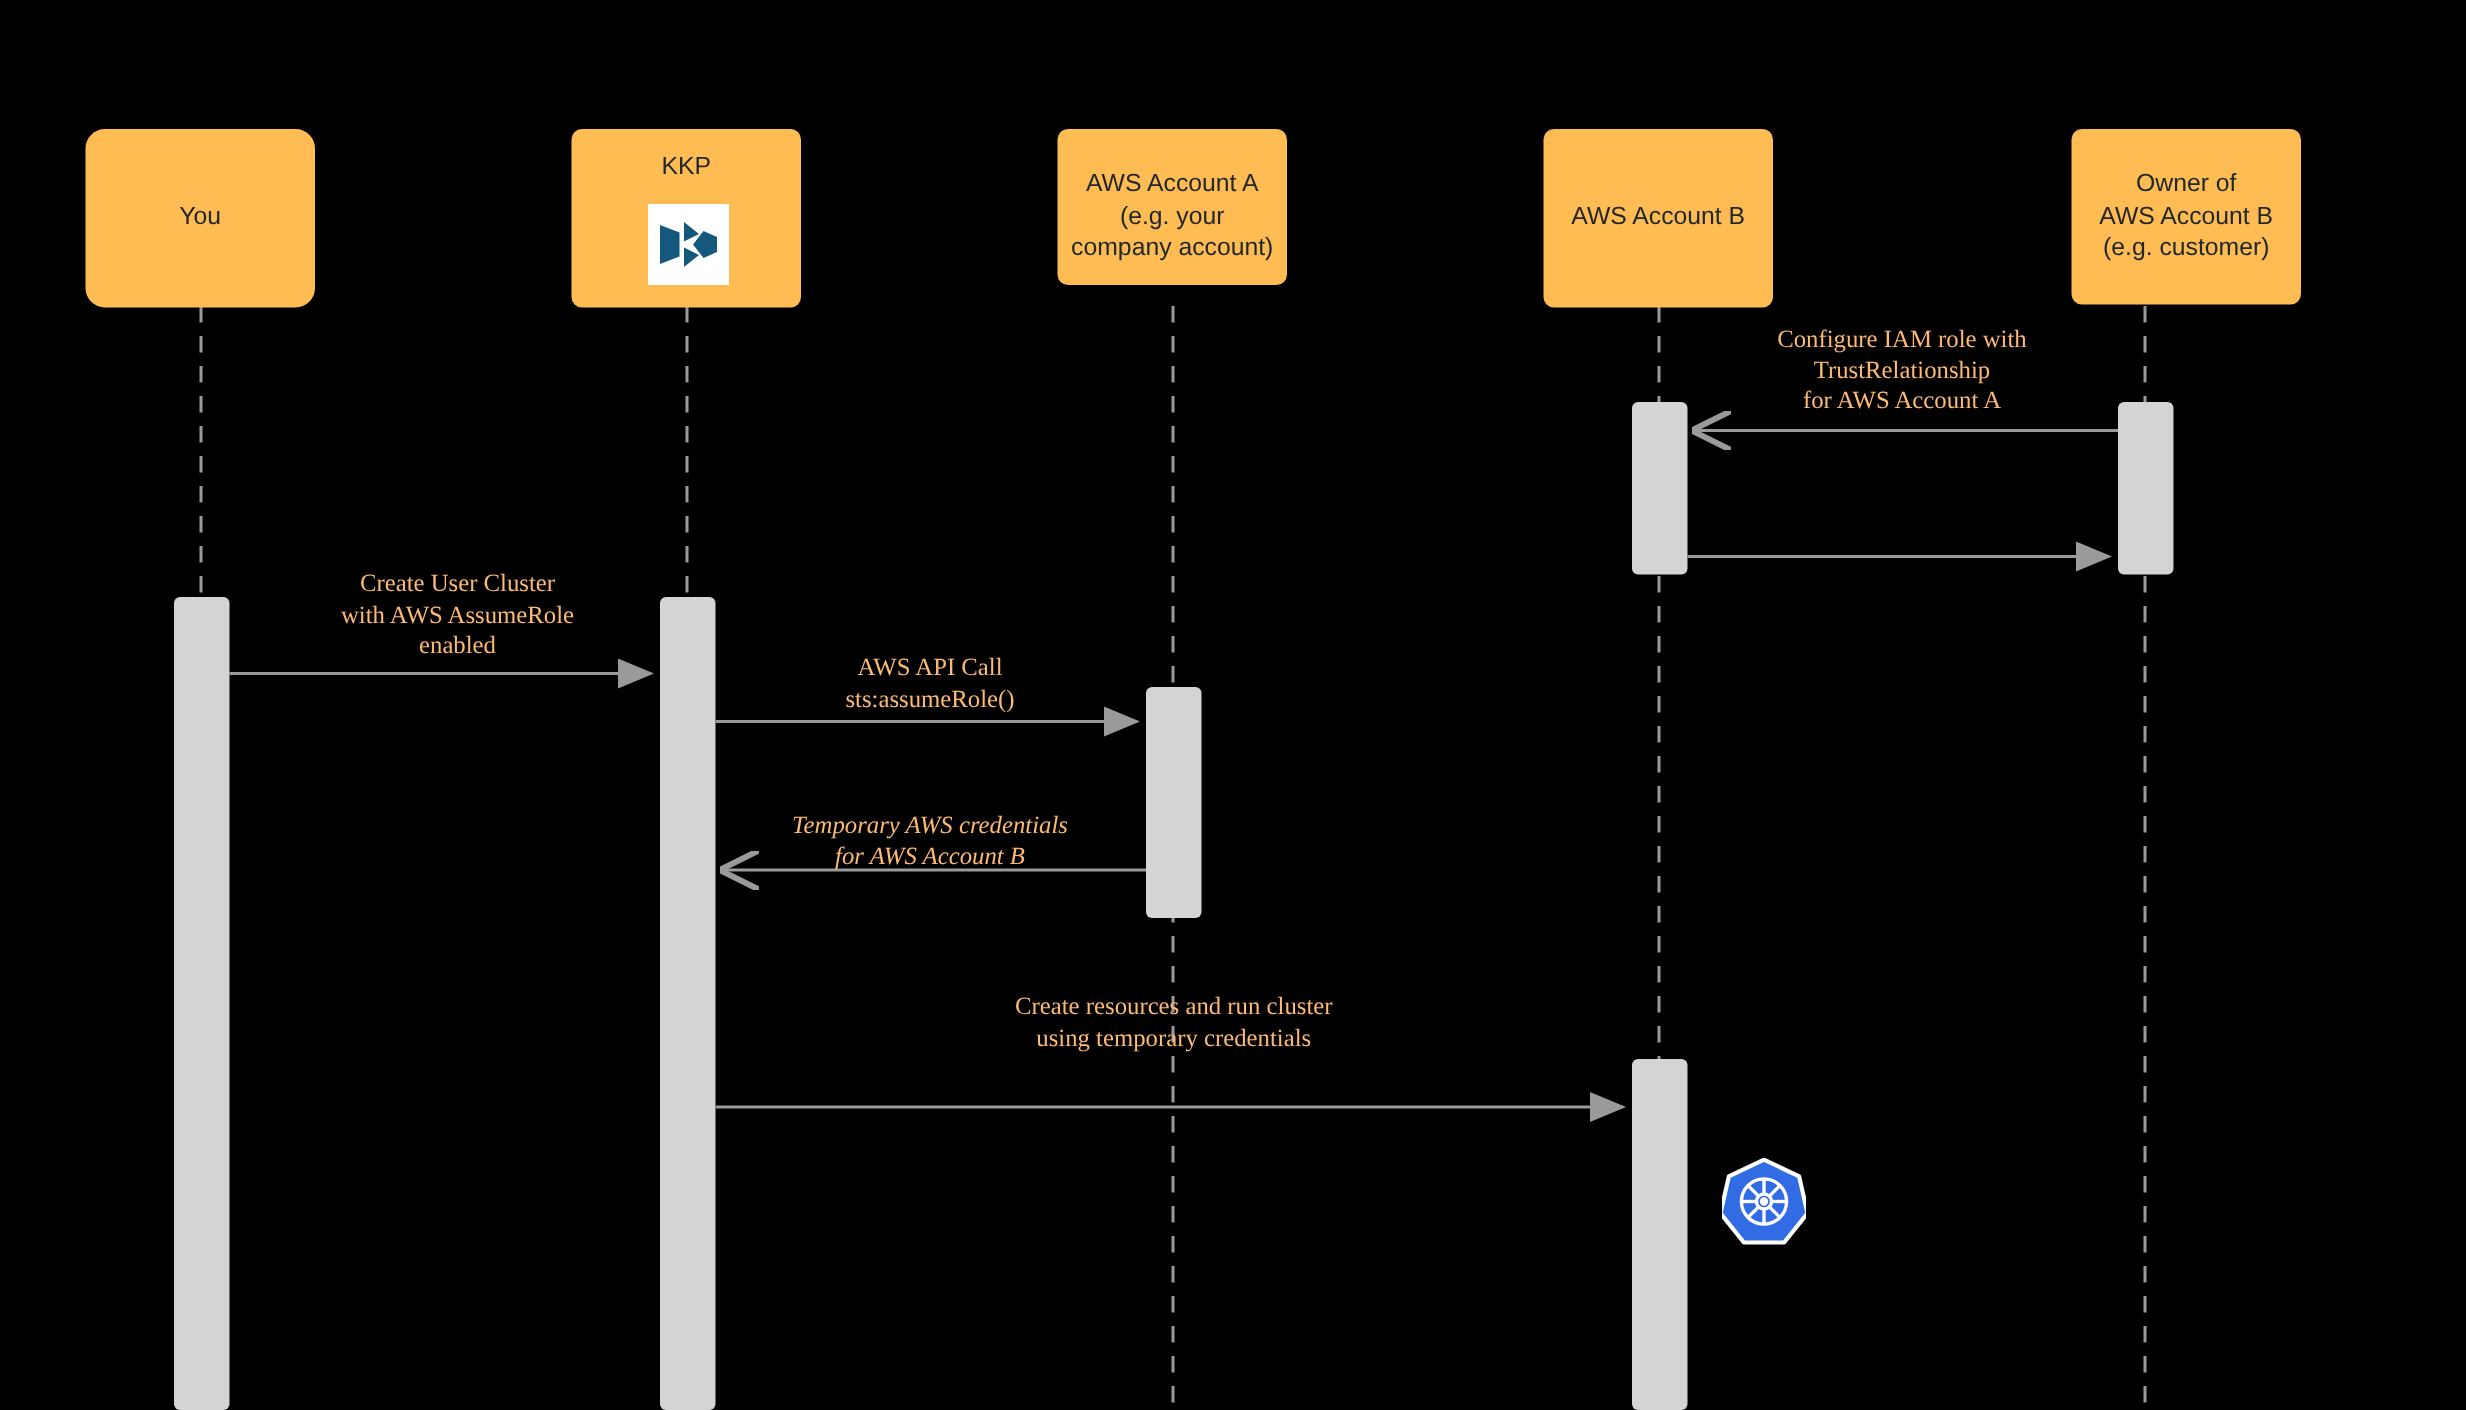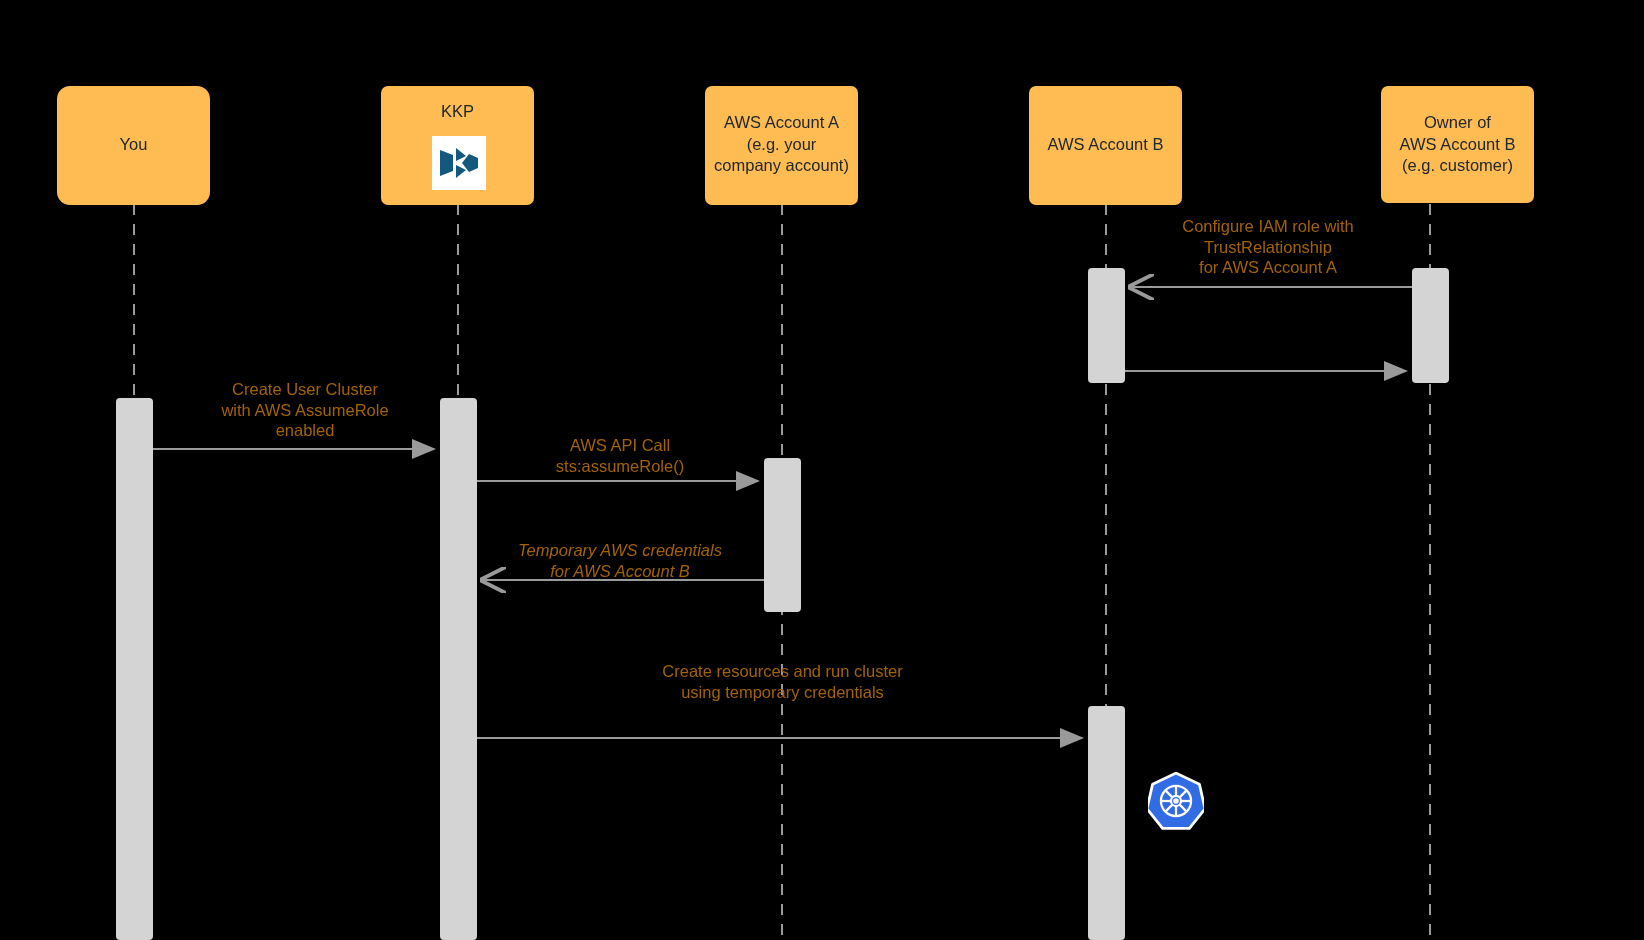--- a/index.html
+++ b/index.html
@@ -6,22 +6,22 @@
   body{width:1644px;height:940px;overflow:hidden;
        font-family:"Liberation Sans","DejaVu Sans",sans-serif;}
   #stage{position:relative;width:1644px;height:940px;background:#000;}
   #stage svg{position:absolute;left:0;top:0;}
 
   .actor-box{position:absolute;background:#FFBC52;border-radius:7px;
              color:#1f2733;box-sizing:border-box;}
   .actor-label{position:absolute;left:0;right:0;text-align:center;
                font-size:16.5px;line-height:21.5px;color:#22272e;white-space:pre-line;}
 
-  .msg-label{position:absolute;text-align:center;color:#a16207;
-             font-size:16.5px;line-height:20.5px;white-space:pre-line;}
+  .msg-label{position:absolute;text-align:center;color:#fdba74;
+             font-size:16.5px;line-height:20.5px;white-space:pre-line;font-family:Liberation Serif, serif;}
   .msg-label.italic{font-style:italic;margin-top:14px;}
 
   .kkp-logo{position:absolute;background:#ffffff;}
   .k8s-logo{position:absolute;}
 </style>
 </head>
 <body>
 
 <div id="stage">
 
@@ -73,21 +73,21 @@
         <g fill="#14597D">
           <polygon points="8,14 21,19 21,35 8,40"></polygon>
           <polygon points="24,12 24,25 34,20"></polygon>
           <polygon points="24,42 24,29 34,34"></polygon>
           <polygon points="37,18 46,22 46,32 37,36 30,27"></polygon>
         </g>
       </svg>
     </div>
   </div>
 
-  <div class="actor-box" style="left:705px; top:86px; width:153px; height:119px;">
+  <div class="actor-box" style="left:705px; top:86px; width:153px; height:104px;">
     <div class="actor-label" style="top:26px;">AWS Account A
 (e.g. your
 company account)</div>
   </div>
 
   <div class="actor-box" style="left:1029px; top:86px; width:153px; height:119px;">
     <div class="actor-label" style="top:48px;">AWS Account B</div>
   </div>
 
   <div class="actor-box" style="left:1381px; top:86px; width:153px; height:117px;padding-left:48px;">

